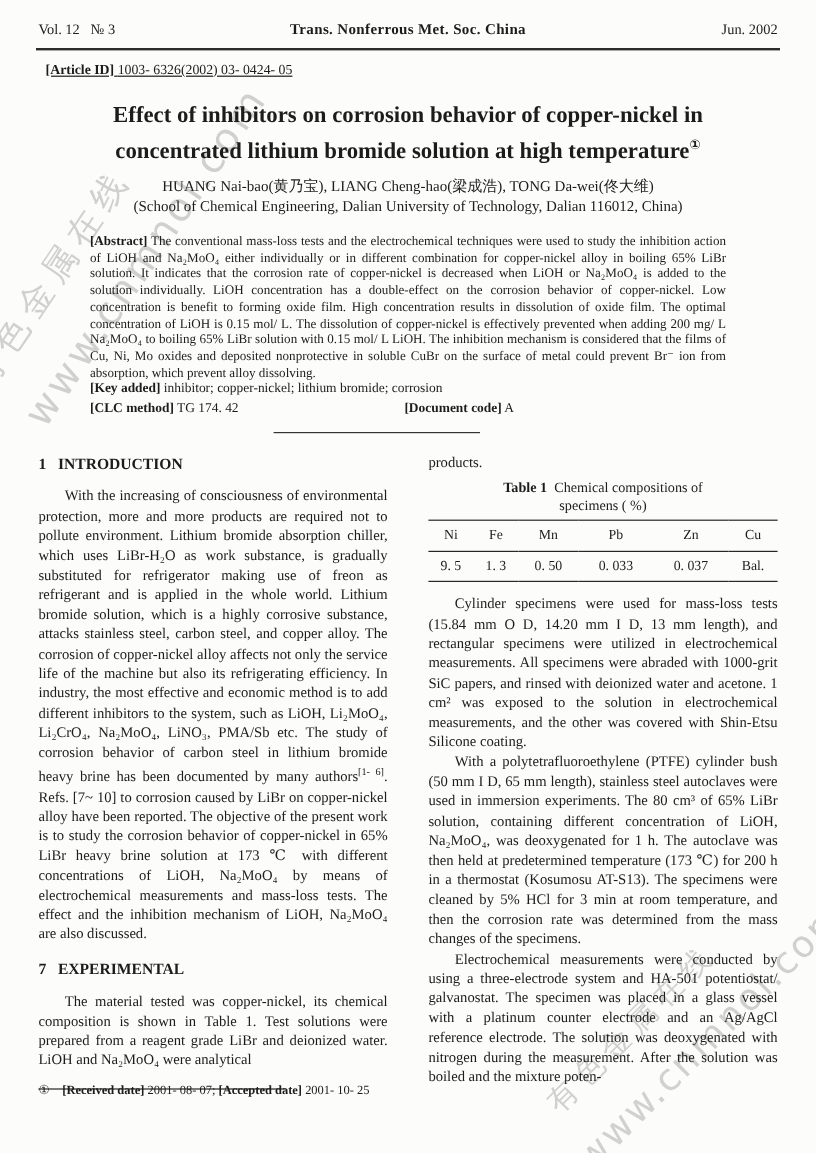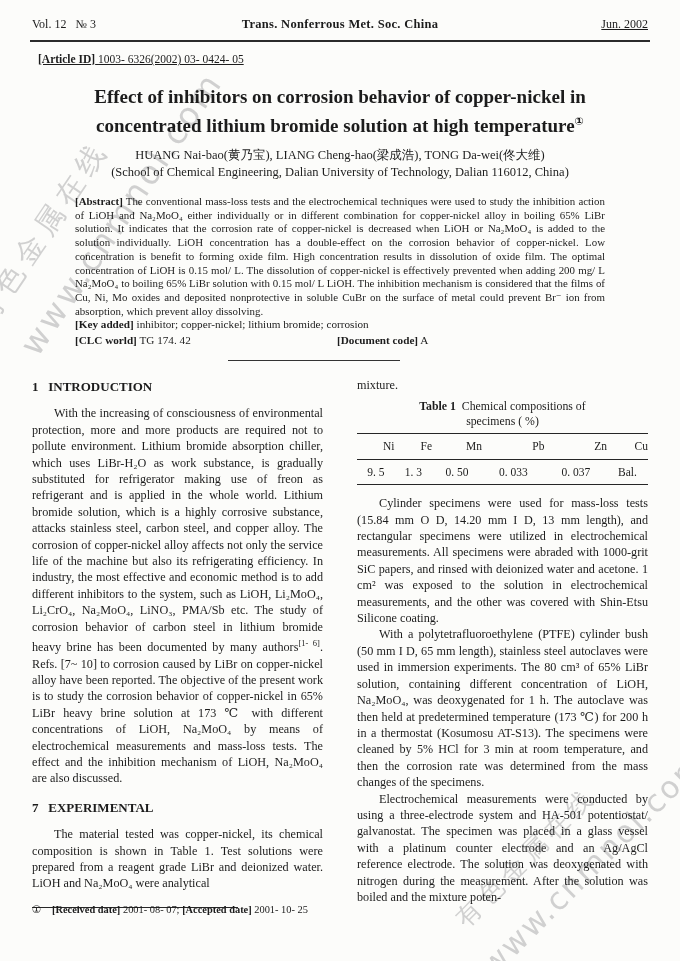--- a/index.html
+++ b/index.html
@@ -13,21 +13,21 @@
       font-family:"DejaVu Sans","Liberation Sans",sans-serif;transform-origin:0 50%;}
   .wm-cn-top{left:-18px;top:302px;font-size:29px;letter-spacing:7px;transform:rotate(-56deg);}
   .wm-url-top{left:28px;top:332px;font-size:33px;letter-spacing:3px;transform:rotate(-56deg);}
   .wm-cn-bot{left:460px;top:906px;font-size:25px;letter-spacing:6px;transform:rotate(-45deg);}
   .wm-url-bot{left:486px;top:952px;font-size:31px;letter-spacing:2px;transform:rotate(-45deg);}
   
   .layer{position:absolute;inset:0;z-index:1;}
   .hdr{position:absolute;top:17px;left:32px;right:32px;display:flex;align-items:flex-end;font-size:12px;}
   .hdr-left{width:150px;white-space:pre;}
   .hdr-center{flex:1;text-align:center;font-weight:bold;font-size:12.5px;letter-spacing:.3px;}
-  .hdr-right{width:150px;text-align:right;text-decoration:underline;}
+  .hdr-right{width:150px;text-align:right;}
   .hdr-rule{position:absolute;top:40px;left:30px;right:30px;border-top:2px solid #2b2b2b;}
   .article-id{position:absolute;top:53px;left:38px;font-size:11.5px;text-decoration:underline;}
   .blabel{font-weight:bold;}
   .title{position:absolute;top:84px;left:48px;right:48px;text-align:center;
          font-size:19px;font-weight:bold;line-height:25px;}
   .title sup{font-size:11px;}
   .authors{position:absolute;top:147px;left:0;width:100%;text-align:center;font-size:12.5px;}
   .affil{position:absolute;top:165px;left:0;width:100%;text-align:center;font-size:12.5px;}
   .abstract{position:absolute;top:195px;left:75px;width:530px;
             font-size:10.9px;line-height:13.7px;text-align:justify;}
@@ -43,21 +43,21 @@
   h3.sec.second{margin-top:13px;}
   .col p{margin:0;}
   .col p.ind{text-indent:22px;}
   sup.ref{font-size:8.5px;}
   
   .tablewrap{margin:6px 0 10px 0;}
   .tcap{text-align:center;font-size:11.8px;line-height:15px;text-indent:0;}
   table.t1{width:100%;border-collapse:collapse;margin-top:4px;
            border-top:1.5px solid #262626;border-bottom:1.5px solid #262626;}
   table.t1 td{text-align:center;font-size:11.5px;padding:4px 0;}
-  table.t1 thead td{border-bottom:1px solid #262626;text-align:right;}
+  table.t1 thead td{border-bottom:1px solid #262626;}
   
   .fn-rule{position:absolute;top:907px;left:32px;width:206px;border-top:1.3px solid #262626;}
   .footnote{position:absolute;top:903px;left:32px;width:360px;font-size:10.4px;}
   .footnote .mark{margin-right:8px;}
 </style>
 </head>
 <body>
 
 <div class="page">
 
@@ -89,41 +89,41 @@
     <div class="abstract">
       <span class="blabel">[Abstract]</span>
       <span>The conventional mass-loss tests and the electrochemical techniques were used to study the inhibition action of LiOH and Na₂MoO₄ either individually or in different combination for copper-nickel alloy in boiling 65% LiBr solution. It indicates that the corrosion rate of copper-nickel is decreased when LiOH or Na₂MoO₄ is added to the solution individually. LiOH concentration has a double-effect on the corrosion behavior of copper-nickel. Low concentration is benefit to forming oxide film. High concentration results in dissolution of oxide film. The optimal concentration of LiOH is 0.15 mol/ L. The dissolution of copper-nickel is effectively prevented when adding 200 mg/ L Na₂MoO₄ to boiling 65% LiBr solution with 0.15 mol/ L LiOH. The inhibition mechanism is considered that the films of Cu, Ni, Mo oxides and deposited nonprotective in soluble CuBr on the surface of metal could prevent Br⁻ ion from absorption, which prevent alloy dissolving.</span>
     </div>
 
     <div class="kw">
       <span class="blabel">[Key added]</span>
       <span>inhibitor; copper-nickel; lithium bromide; corrosion</span>
     </div>
     <div class="clc" style="position:absolute;">
-      <span class="blabel">[CLC world]</span>
+      <span class="blabel">[CLC method]</span>
       <span>TG 174. 42</span>
       <span class="doccode">
         <span class="blabel">[Document code]</span>
         <span>A</span>
       </span>
     </div>
 
     <div class="front-divider"></div>
 
     <div class="columns">
 
       <div class="col">
         <h3 class="sec">1   INTRODUCTION</h3>
         <p class="ind"><span>With the increasing of consciousness of environmental protection, more and more products are required not to pollute environment. Lithium bromide absorption chiller, which uses LiBr-H₂O as work substance, is gradually substituted for refrigerator making use of freon as refrigerant and is applied in the whole world. Lithium bromide solution, which is a highly corrosive substance, attacks stainless steel, carbon steel, and copper alloy. The corrosion of copper-nickel alloy affects not only the service life of the machine but also its refrigerating efficiency. In industry, the most effective and economic method is to add different inhibitors to the system, such as LiOH, Li₂MoO₄, Li₂CrO₄, Na₂MoO₄, LiNO₃, PMA/Sb etc. The study of corrosion behavior of carbon steel in lithium bromide heavy brine has been documented by many authors</span><sup class="ref">[1- 6]</sup><span>. Refs. [7~ 10] to corrosion caused by LiBr on copper-nickel alloy have been reported. The objective of the present work is to study the corrosion behavior of copper-nickel in 65% LiBr heavy brine solution at 173 ℃ with different concentrations of LiOH, Na₂MoO₄ by means of electrochemical measurements and mass-loss tests. The effect and the inhibition mechanism of LiOH, Na₂MoO₄ are also discussed.</span></p>
         <h3 class="sec second">7   EXPERIMENTAL</h3>
         <p class="ind">The material tested was copper-nickel, its chemical composition is shown in Table 1. Test solutions were prepared from a reagent grade LiBr and deionized water. LiOH and Na₂MoO₄ were analytical</p>
       </div>
 
       <div class="col">
-        <p>mixture.</p>
+        <p>products.</p>
 
         <div class="tablewrap">
           <div class="tcap">
             <span class="blabel">Table 1</span>&nbsp;&nbsp;<span>Chemical compositions of</span><br>
             <span>specimens ( %)</span>
           </div>
           <table class="t1">
             <thead>
               <tr>
                 <td>Ni</td>

